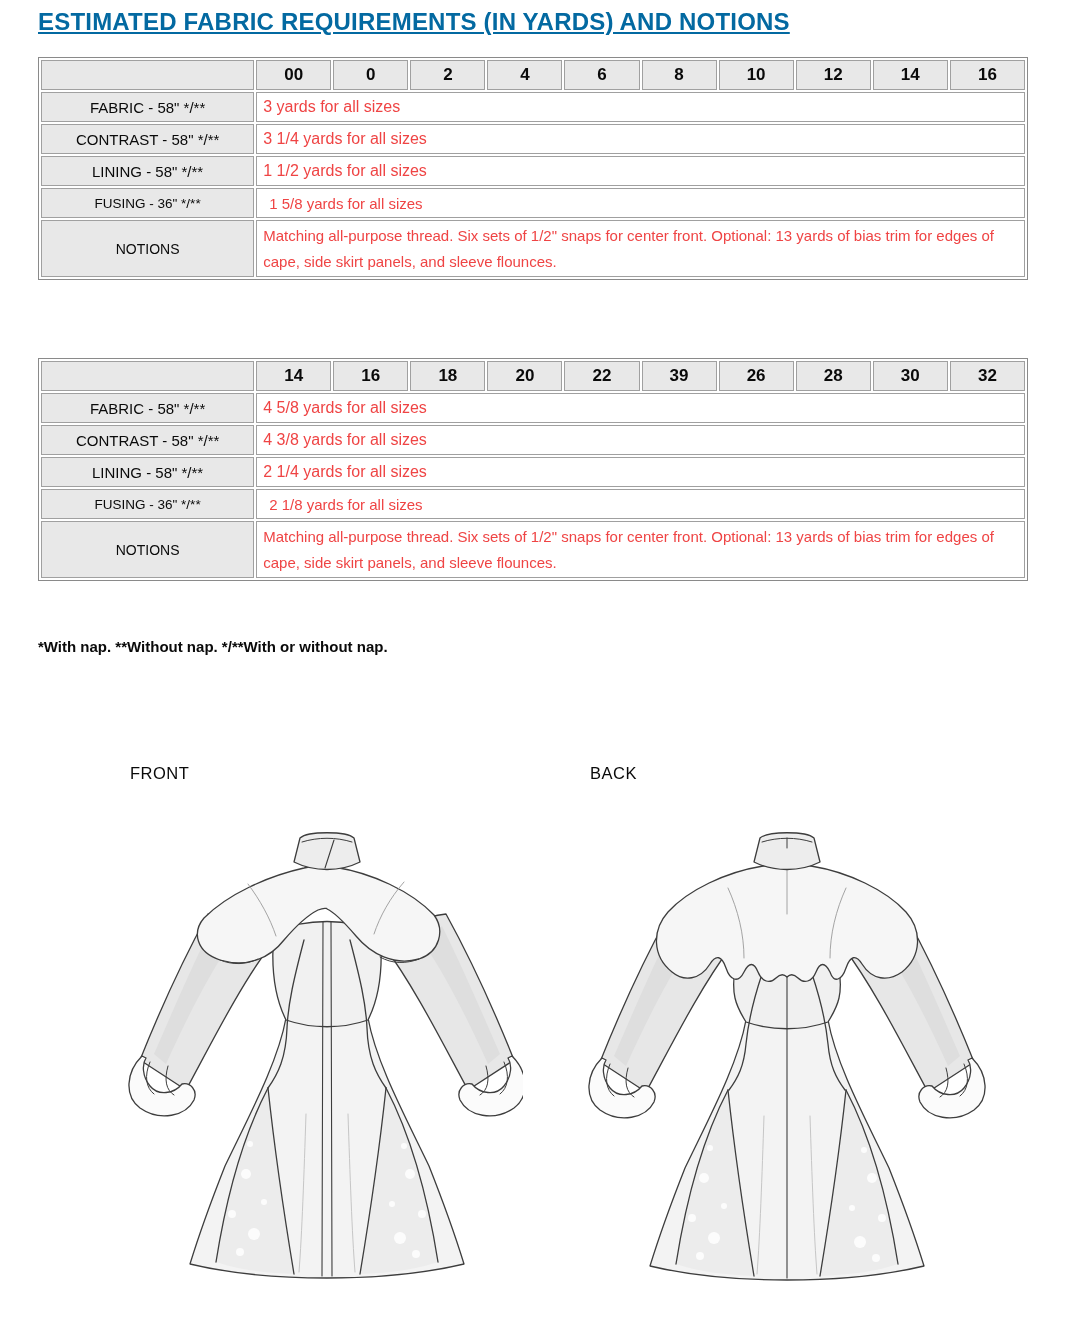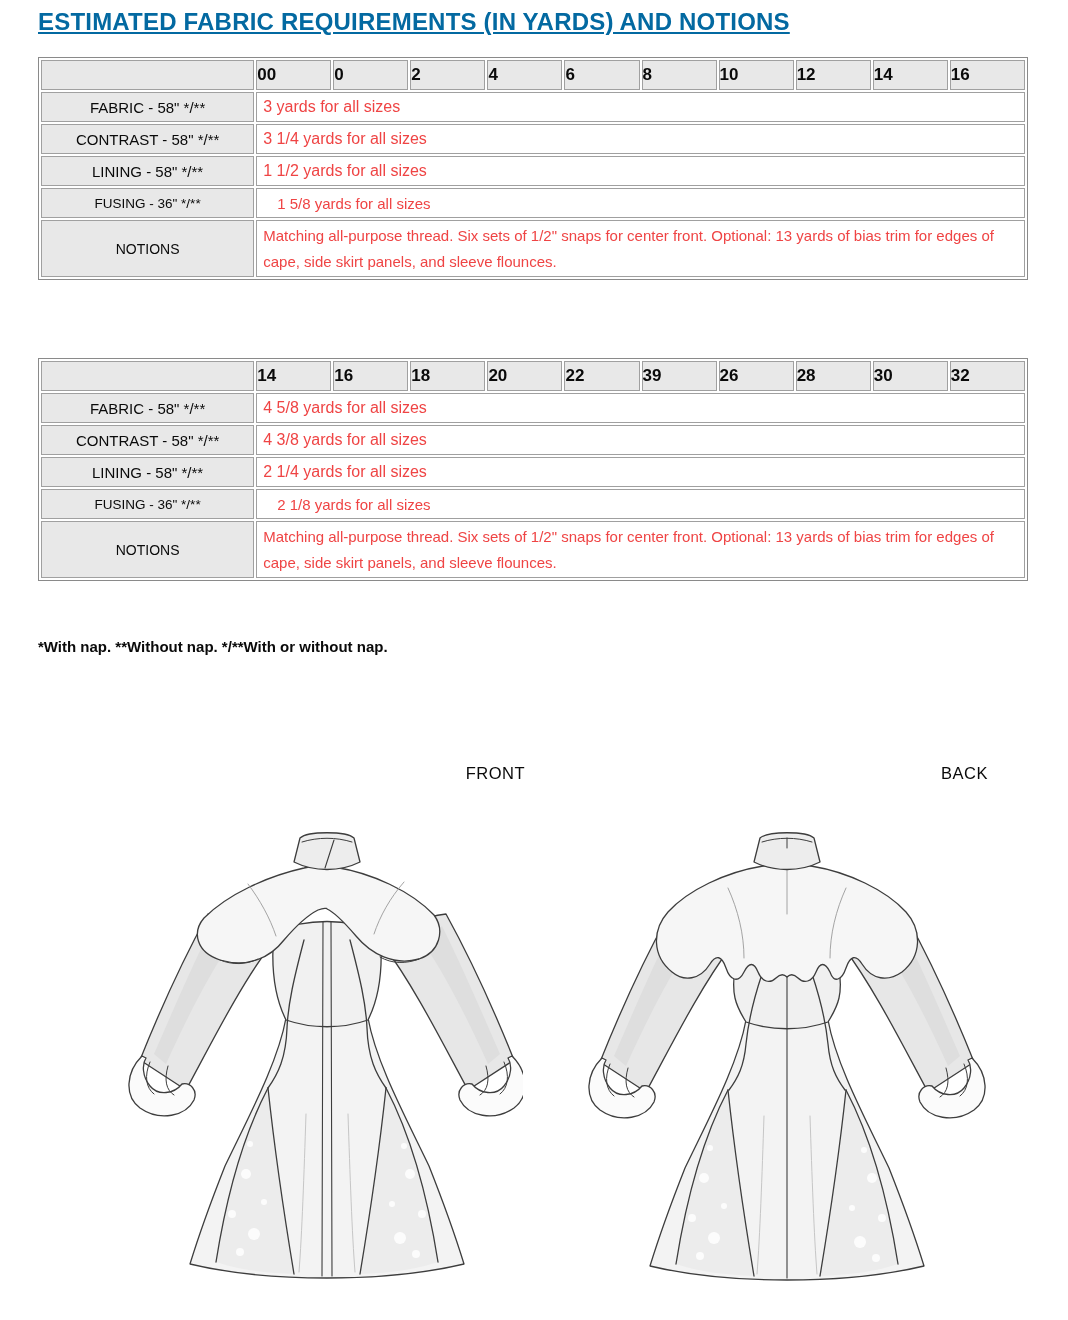--- a/index.html
+++ b/index.html
@@ -26,46 +26,46 @@
   }
   #table1 { top: 57px; }
   #table2 { top: 358px; }
   .req-table th, .req-table td {
     border: 1px solid #a0a0a0;
     vertical-align: middle;
     overflow: hidden;
   }
   .req-table th.size-cell {
     background: #e8e8e8; height: 30px;
-    font-size: 17px; font-weight: bold; text-align: left;
+    font-size: 17px; font-weight: bold; text-align: center;
     color: #0a0a0a;
   }
   .req-table th.corner-cell { background: #e8e8e8; }
   .req-table td.label-cell {
     background: #e8e8e8; text-align: center;
     font-size: 15px; color: #0a0a0a; height: 30px;
   }
   .req-table td.value-cell {
     background: #ffffff; text-align: left;
     font-size: 16px; padding: 2px 6px; color: #ef4444;
   }
   tr.small-row td.label-cell { font-size: 13.5px; }
-  tr.small-row td.value-cell { font-size: 15px; padding-left: 20px; }
+  tr.small-row td.value-cell { font-size: 15px; padding-left: 12px; }
   tr.notions-row td.label-cell { font-size: 14px; height: 52px; }
   tr.notions-row td.value-cell { font-size: 15px; line-height: 1.7; }
   .footnotes {
     position: absolute; left: 38px; top: 636px; width: 952px;
     font-size: 15px; line-height: 1.45; color: #0a0a0a;
     white-space: pre-wrap;
     font-weight: bold;
   }
   .view-label {
     position: absolute; top: 764px;
     font-size: 16.5px; letter-spacing: 0.5px; color: #0a0a0a;
-    text-align: right;
+    text-align: left;
   }
   #front-label { left: 130px; width: 395px; }
   #back-label  { left: 590px; width: 398px; }
   .flat-svg { position: absolute; top: 814px; }
   #front-svg { left: 128px; }
   #back-svg  { left: 588px; }
 </style>
 </head>
 <body>
 

